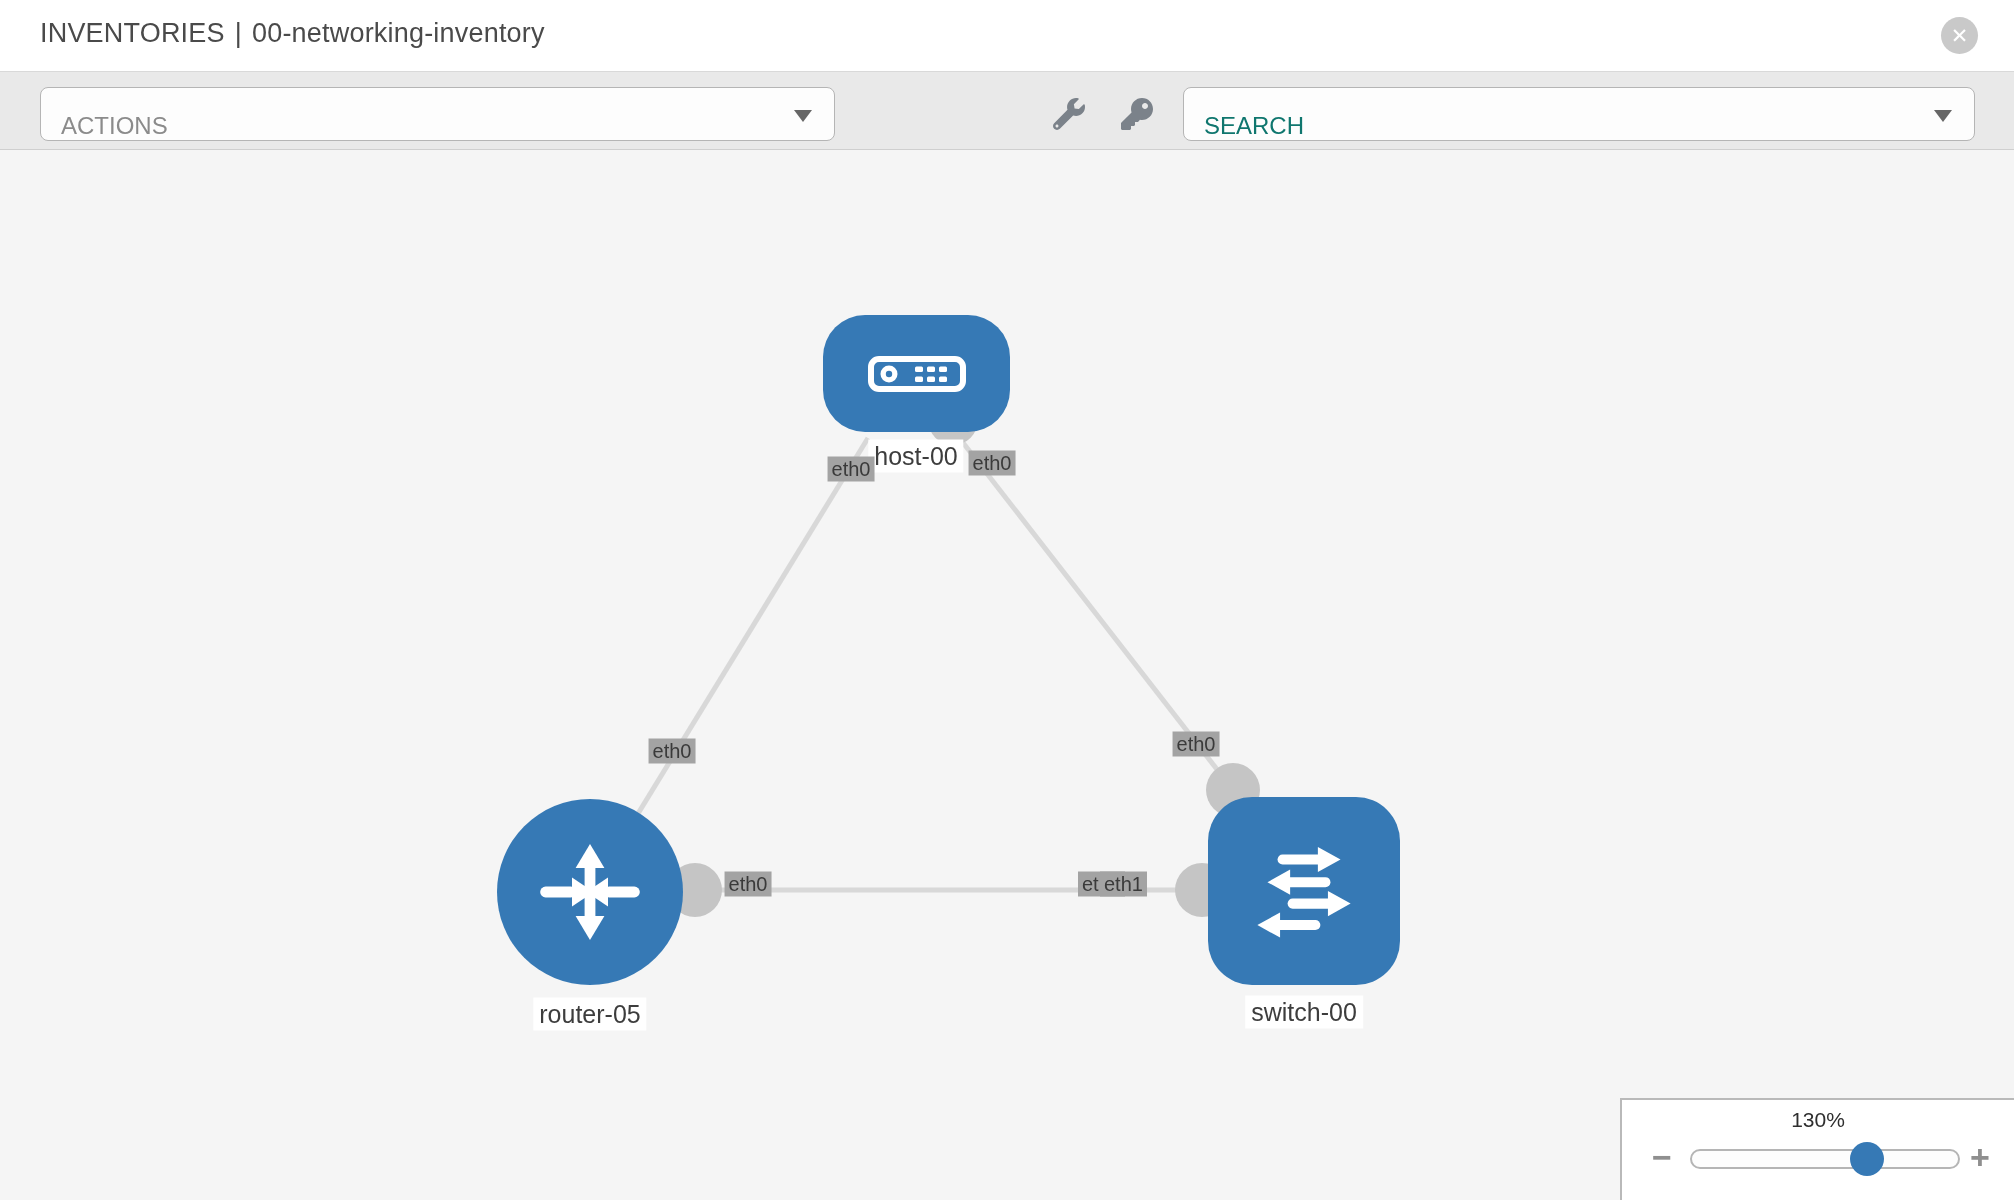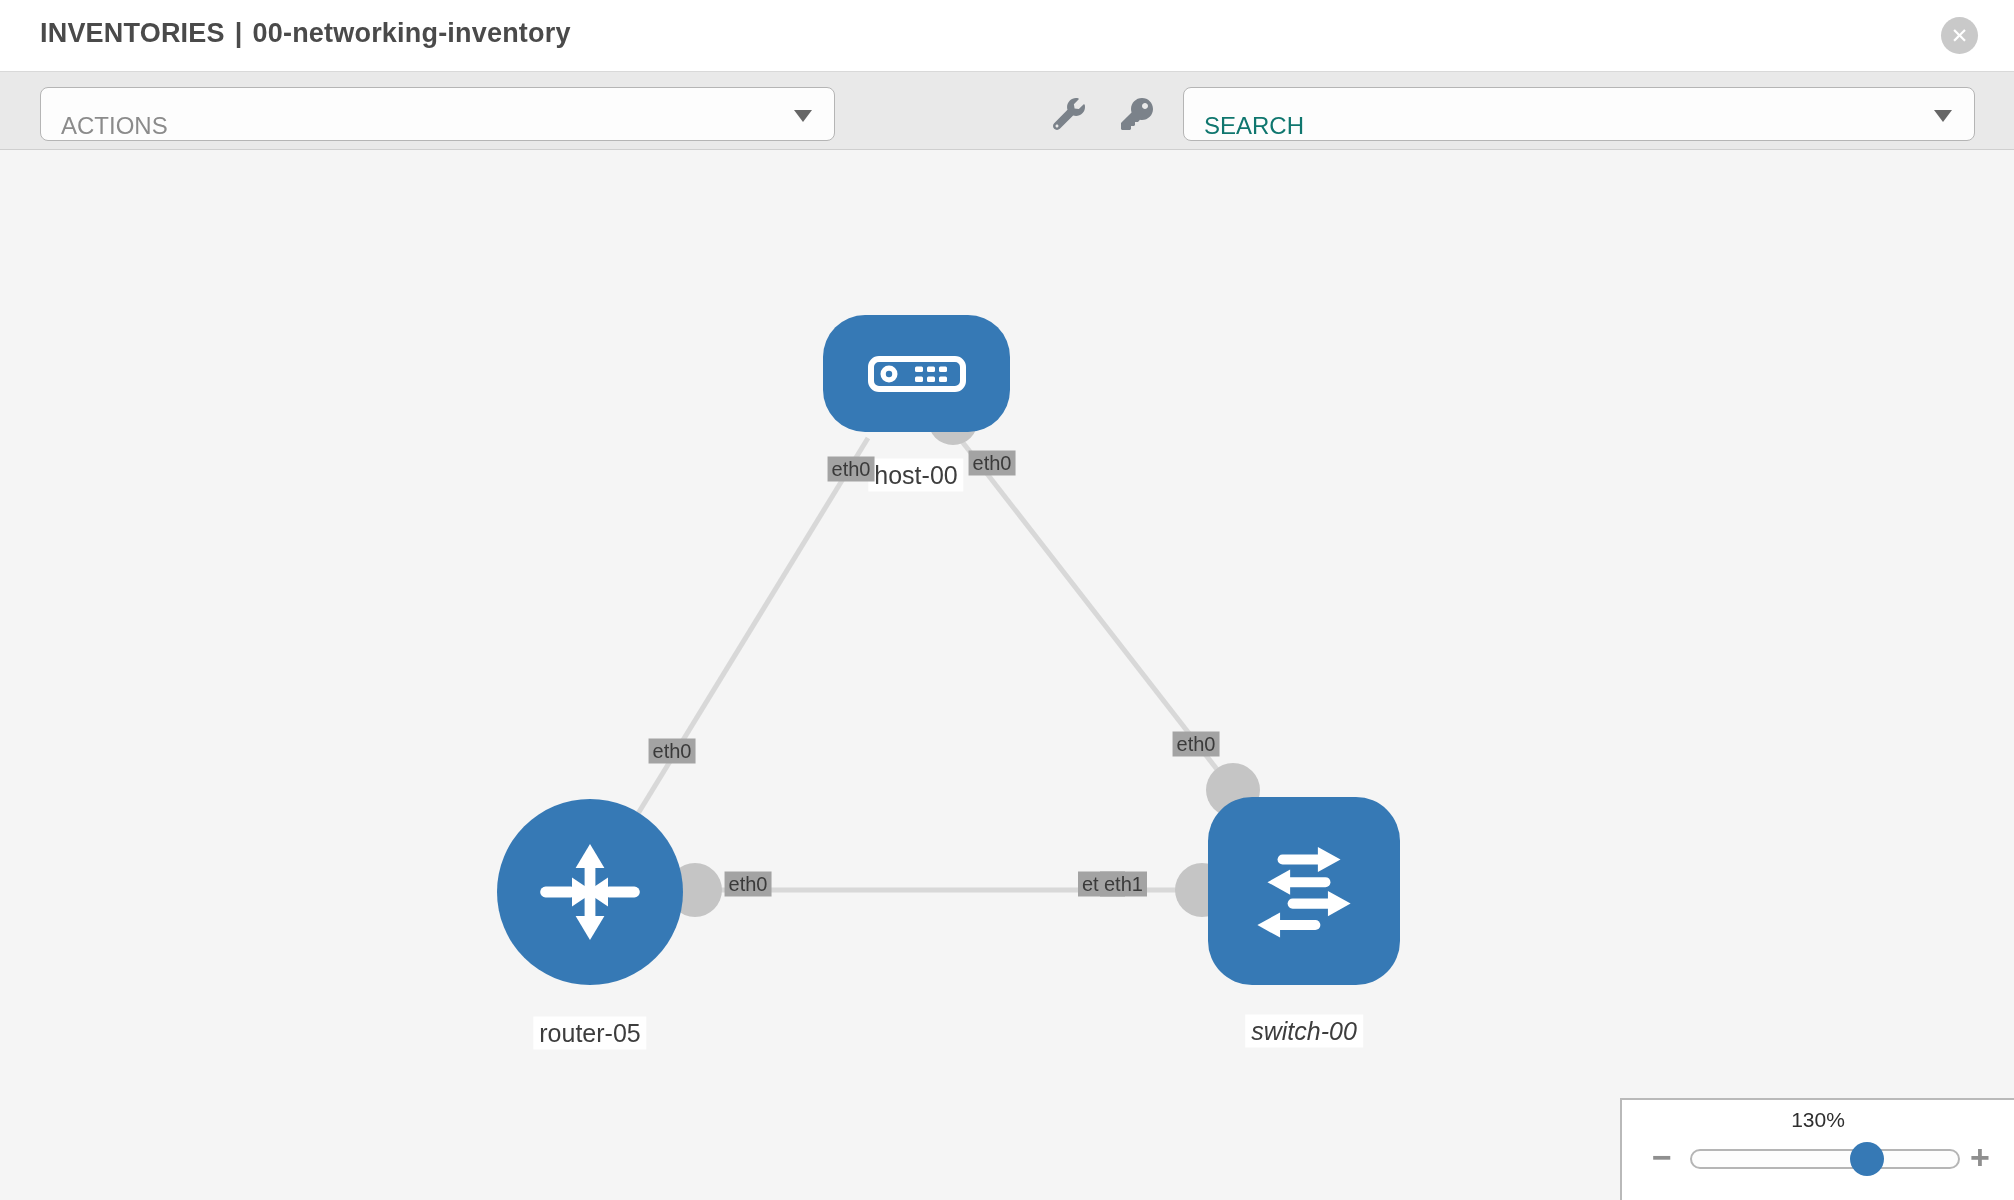--- a/index.html
+++ b/index.html
@@ -2,21 +2,21 @@
 <html><head>
 <meta charset="utf-8">
 <style>
   * { margin:0; padding:0; box-sizing:border-box; }
   html,body { width:2014px; height:1200px; overflow:hidden; }
   body { font-family:"Liberation Sans","DejaVu Sans",sans-serif; background:#ffffff; }
   #app { position:relative; width:2014px; height:1200px; }
 
   
   .header { position:relative; height:71px; background:#ffffff; }
-  .header-title { position:absolute; left:40px; top:18px; font-size:27px; font-weight:bold; color:#4a4a4a; letter-spacing:0.2px; }
+  .header-title { position:absolute; left:40px; top:18px; font-size:27px; font-weight:normal; color:#4a4a4a; letter-spacing:0.2px; }
   .header-title .sep { margin:0 10px; color:#4a4a4a; }
   .close-btn { position:absolute; right:36px; top:17px; width:37px; height:37px; border-radius:50%;
     background:#c9c9c9; color:#ffffff; font-size:21px; font-weight:bold; line-height:37px; text-align:center; cursor:pointer; }
 
   
   .toolbar { position:relative; height:79px; background:#e9e9e9; border-top:1px solid #d9d9d9; border-bottom:1px solid #cfcfcf; }
   .dd-box { position:absolute; top:15px; height:54px; background:#fdfdfd; border:1px solid #b5b5b5; border-radius:8px;
     display:flex; align-items:flex-end; padding:0 20px; font-size:24px; }
   .dd-actions { left:40px; width:795px; color:#8b8b8b; }
   .dd-search { left:1183px; width:792px; color:#0f766e; }
@@ -31,21 +31,21 @@
   .canvas { position:relative; width:2014px; height:1050px; background:#f5f5f5; overflow:hidden; }
   .links-svg { position:absolute; left:0; top:0; }
 
   .node { position:absolute; background:#3679b5; display:flex; align-items:center; justify-content:center; cursor:pointer; }
   .node svg { display:block; }
   .node-host { left:823px; top:165px; width:187px; height:117px; border-radius:42px; }
   .node-router { left:497px; top:649px; width:186px; height:186px; border-radius:50%; }
   .node-switch { left:1208px; top:647px; width:192px; height:188px; border-radius:44px; }
 
   .node-label { position:absolute; transform:translate(-50%,-50%); background:#ffffff; color:#3d3d3d;
-    font-size:25px; padding:2px 6px; white-space:nowrap;margin-top:19px; }
+    font-size:25px; padding:2px 6px; white-space:nowrap; }
   .iface-label { position:absolute; transform:translate(-50%,-50%); background:#a3a3a3; color:#3a3a3a;
     font-size:20px; padding:1px 4px; white-space:nowrap; }
   .iface-abs { transform:translateY(-50%); } 
 
   
   .zoom-panel { position:absolute; right:0; bottom:0; width:394px; height:102px; background:#ffffff;
     border-top:2px solid #b9b9b9; border-left:2px solid #b9b9b9; }
   .zoom-level { position:absolute; left:0; right:0; top:8px; text-align:center; font-size:21px; color:#2f2f2f; }
   .zoom-minus, .zoom-plus { position:absolute; top:40px; font-size:34px; font-weight:bold; color:#8f8f8f; cursor:pointer; line-height:34px; }
   .zoom-minus { left:30px; }
@@ -144,21 +144,21 @@
           <line x1="41" y1="60" x2="70" y2="60"></line>
           <polygon points="69,50 69,70 87,60" stroke="none"></polygon>
           <line x1="59" y1="77" x2="30" y2="77"></line>
           <polygon points="31,67 31,87 13,77" stroke="none"></polygon>
         </g>
       </svg>
     </div>
 
     <span class="node-label" style="left:916px; top:306px;">host-00</span>
     <span class="node-label" style="left:590px; top:864px;">router-05</span>
-    <span class="node-label" style="left:1304px; top:862px;font-style:italic;">switch-00</span>
+    <span class="node-label" style="left:1304px; top:862px;">switch-00</span>
 
     <span class="iface-label" style="left:851px; top:319px;">eth0</span>
     <span class="iface-label" style="left:992px; top:313px;">eth0</span>
     <span class="iface-label" style="left:672px; top:601px;">eth0</span>
     <span class="iface-label" style="left:1196px; top:594px;">eth0</span>
     <span class="iface-label" style="left:748px; top:734px;">eth0</span>
     <span class="iface-label iface-abs" style="left:1078px; top:734px;">eth0</span>
     <span class="iface-label iface-abs" style="left:1100px; top:734px;">eth1</span>
 
     <div class="zoom-panel">

